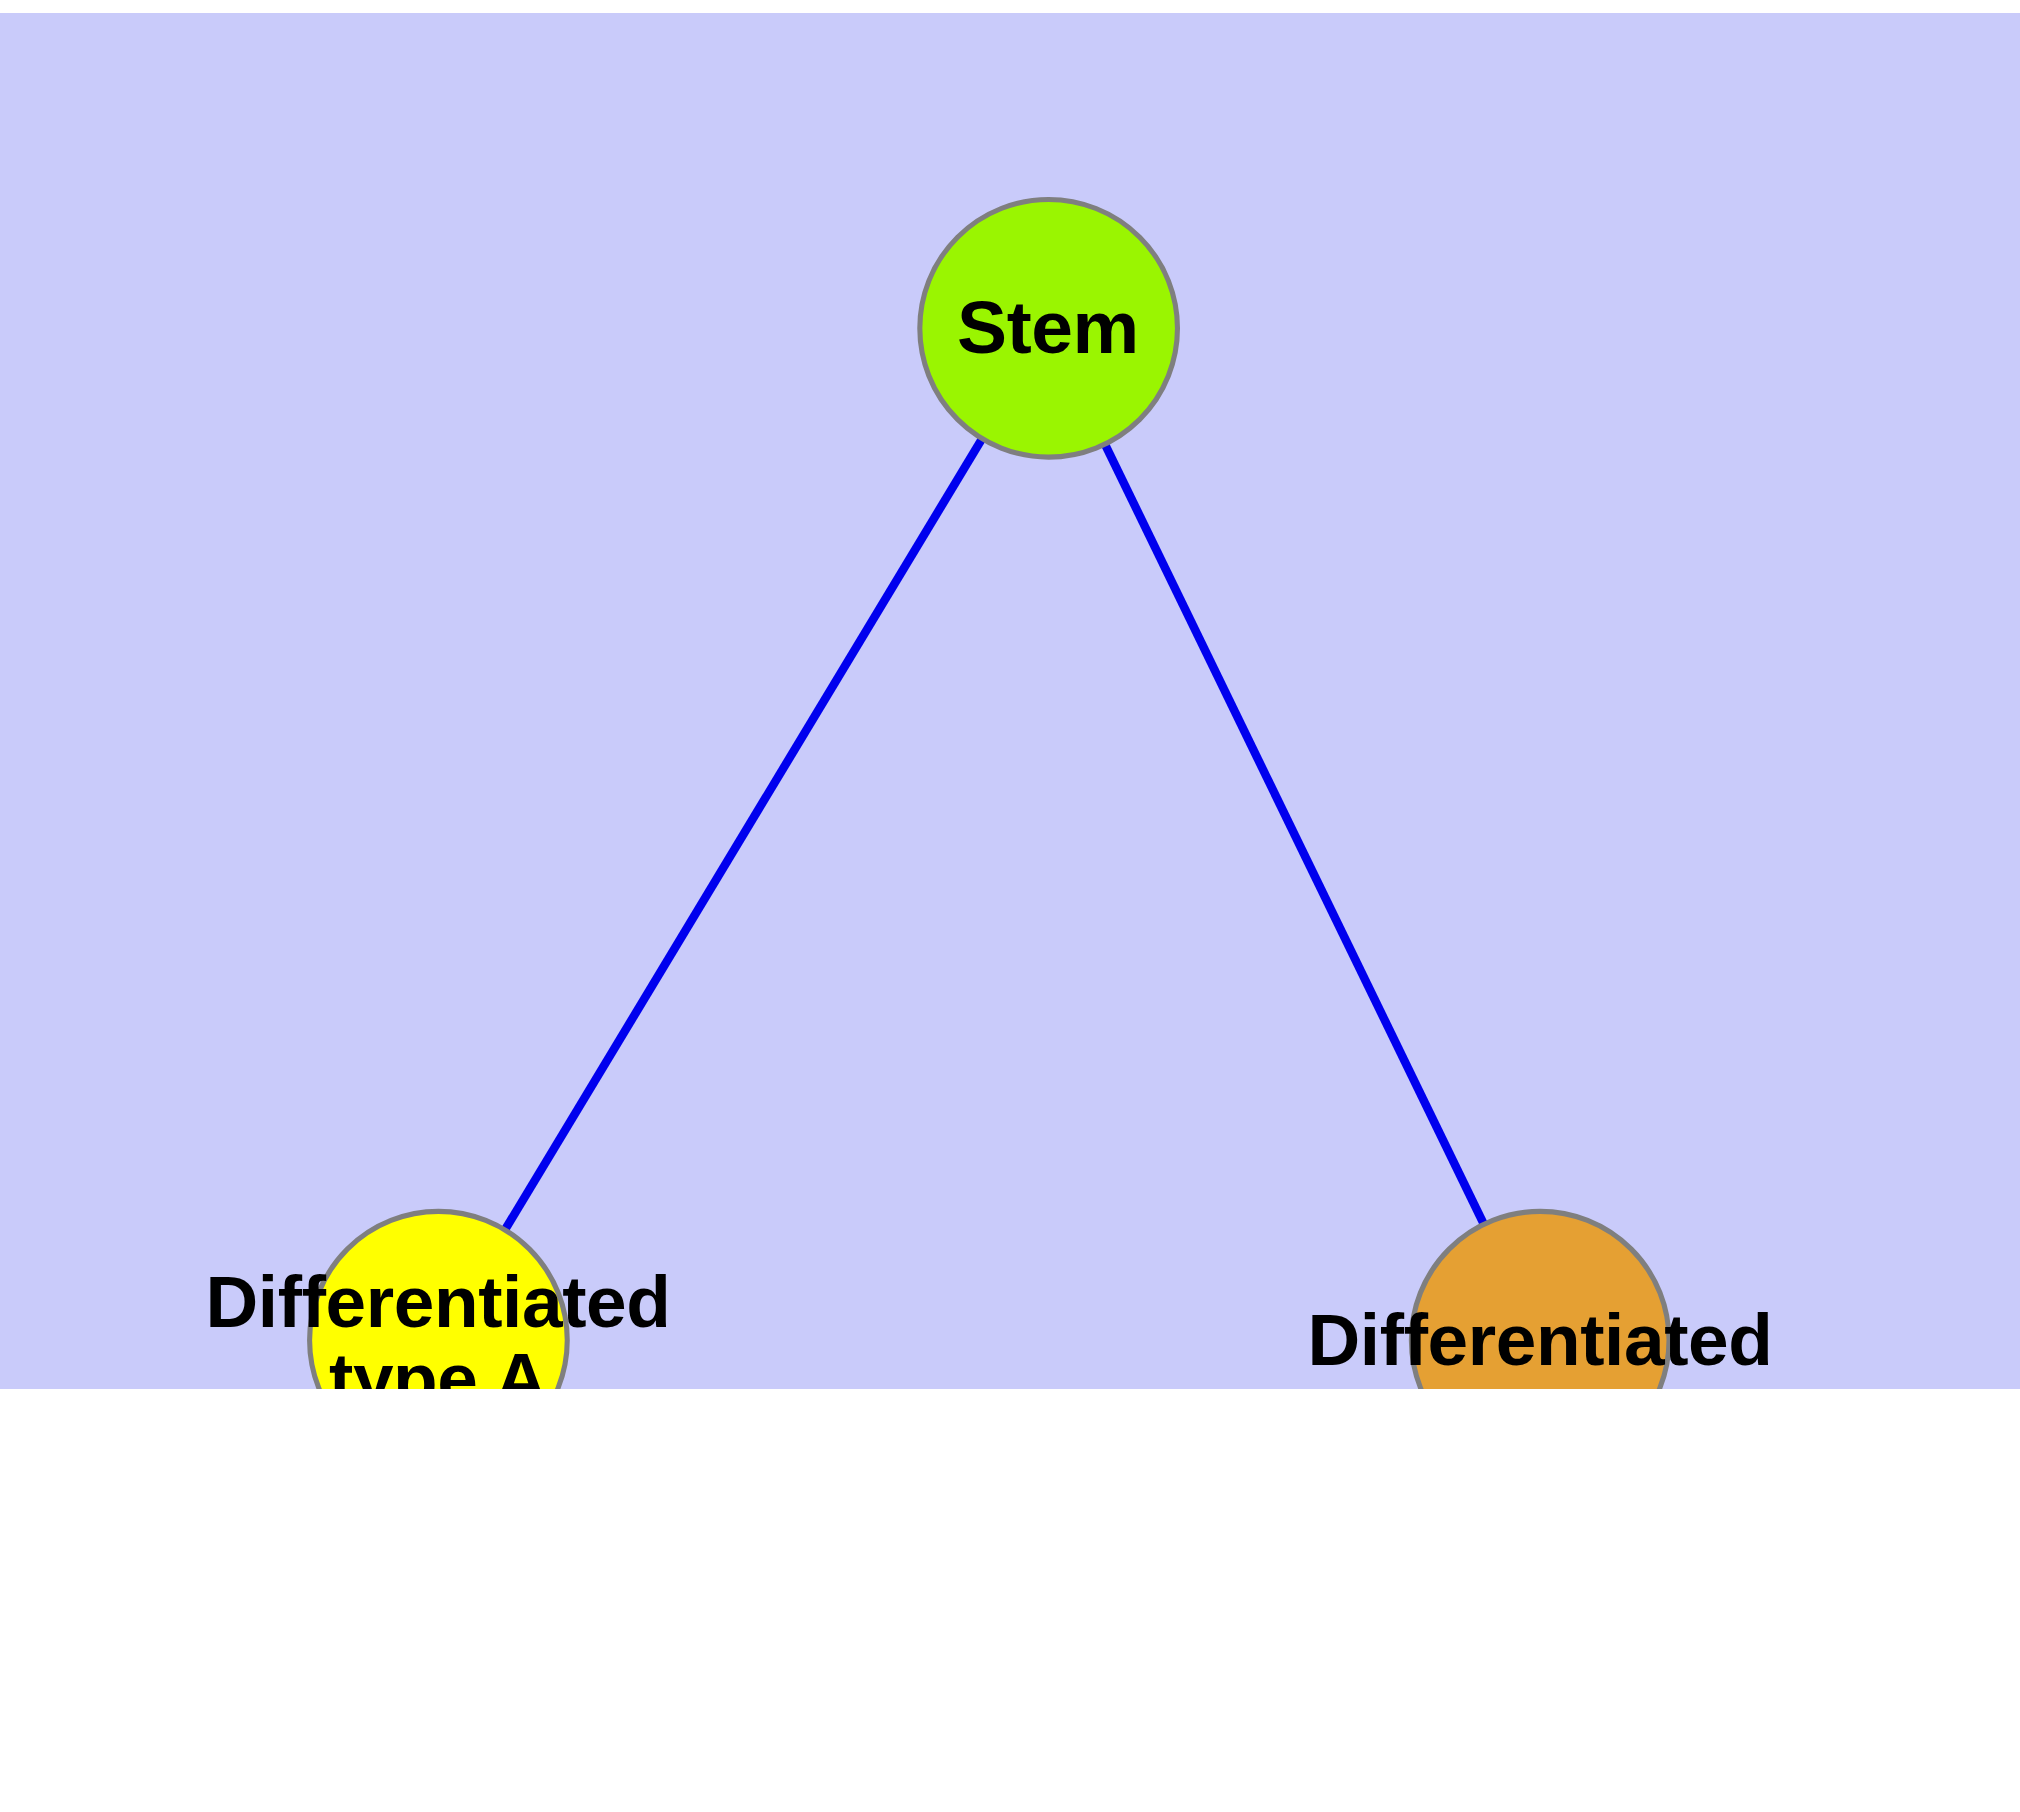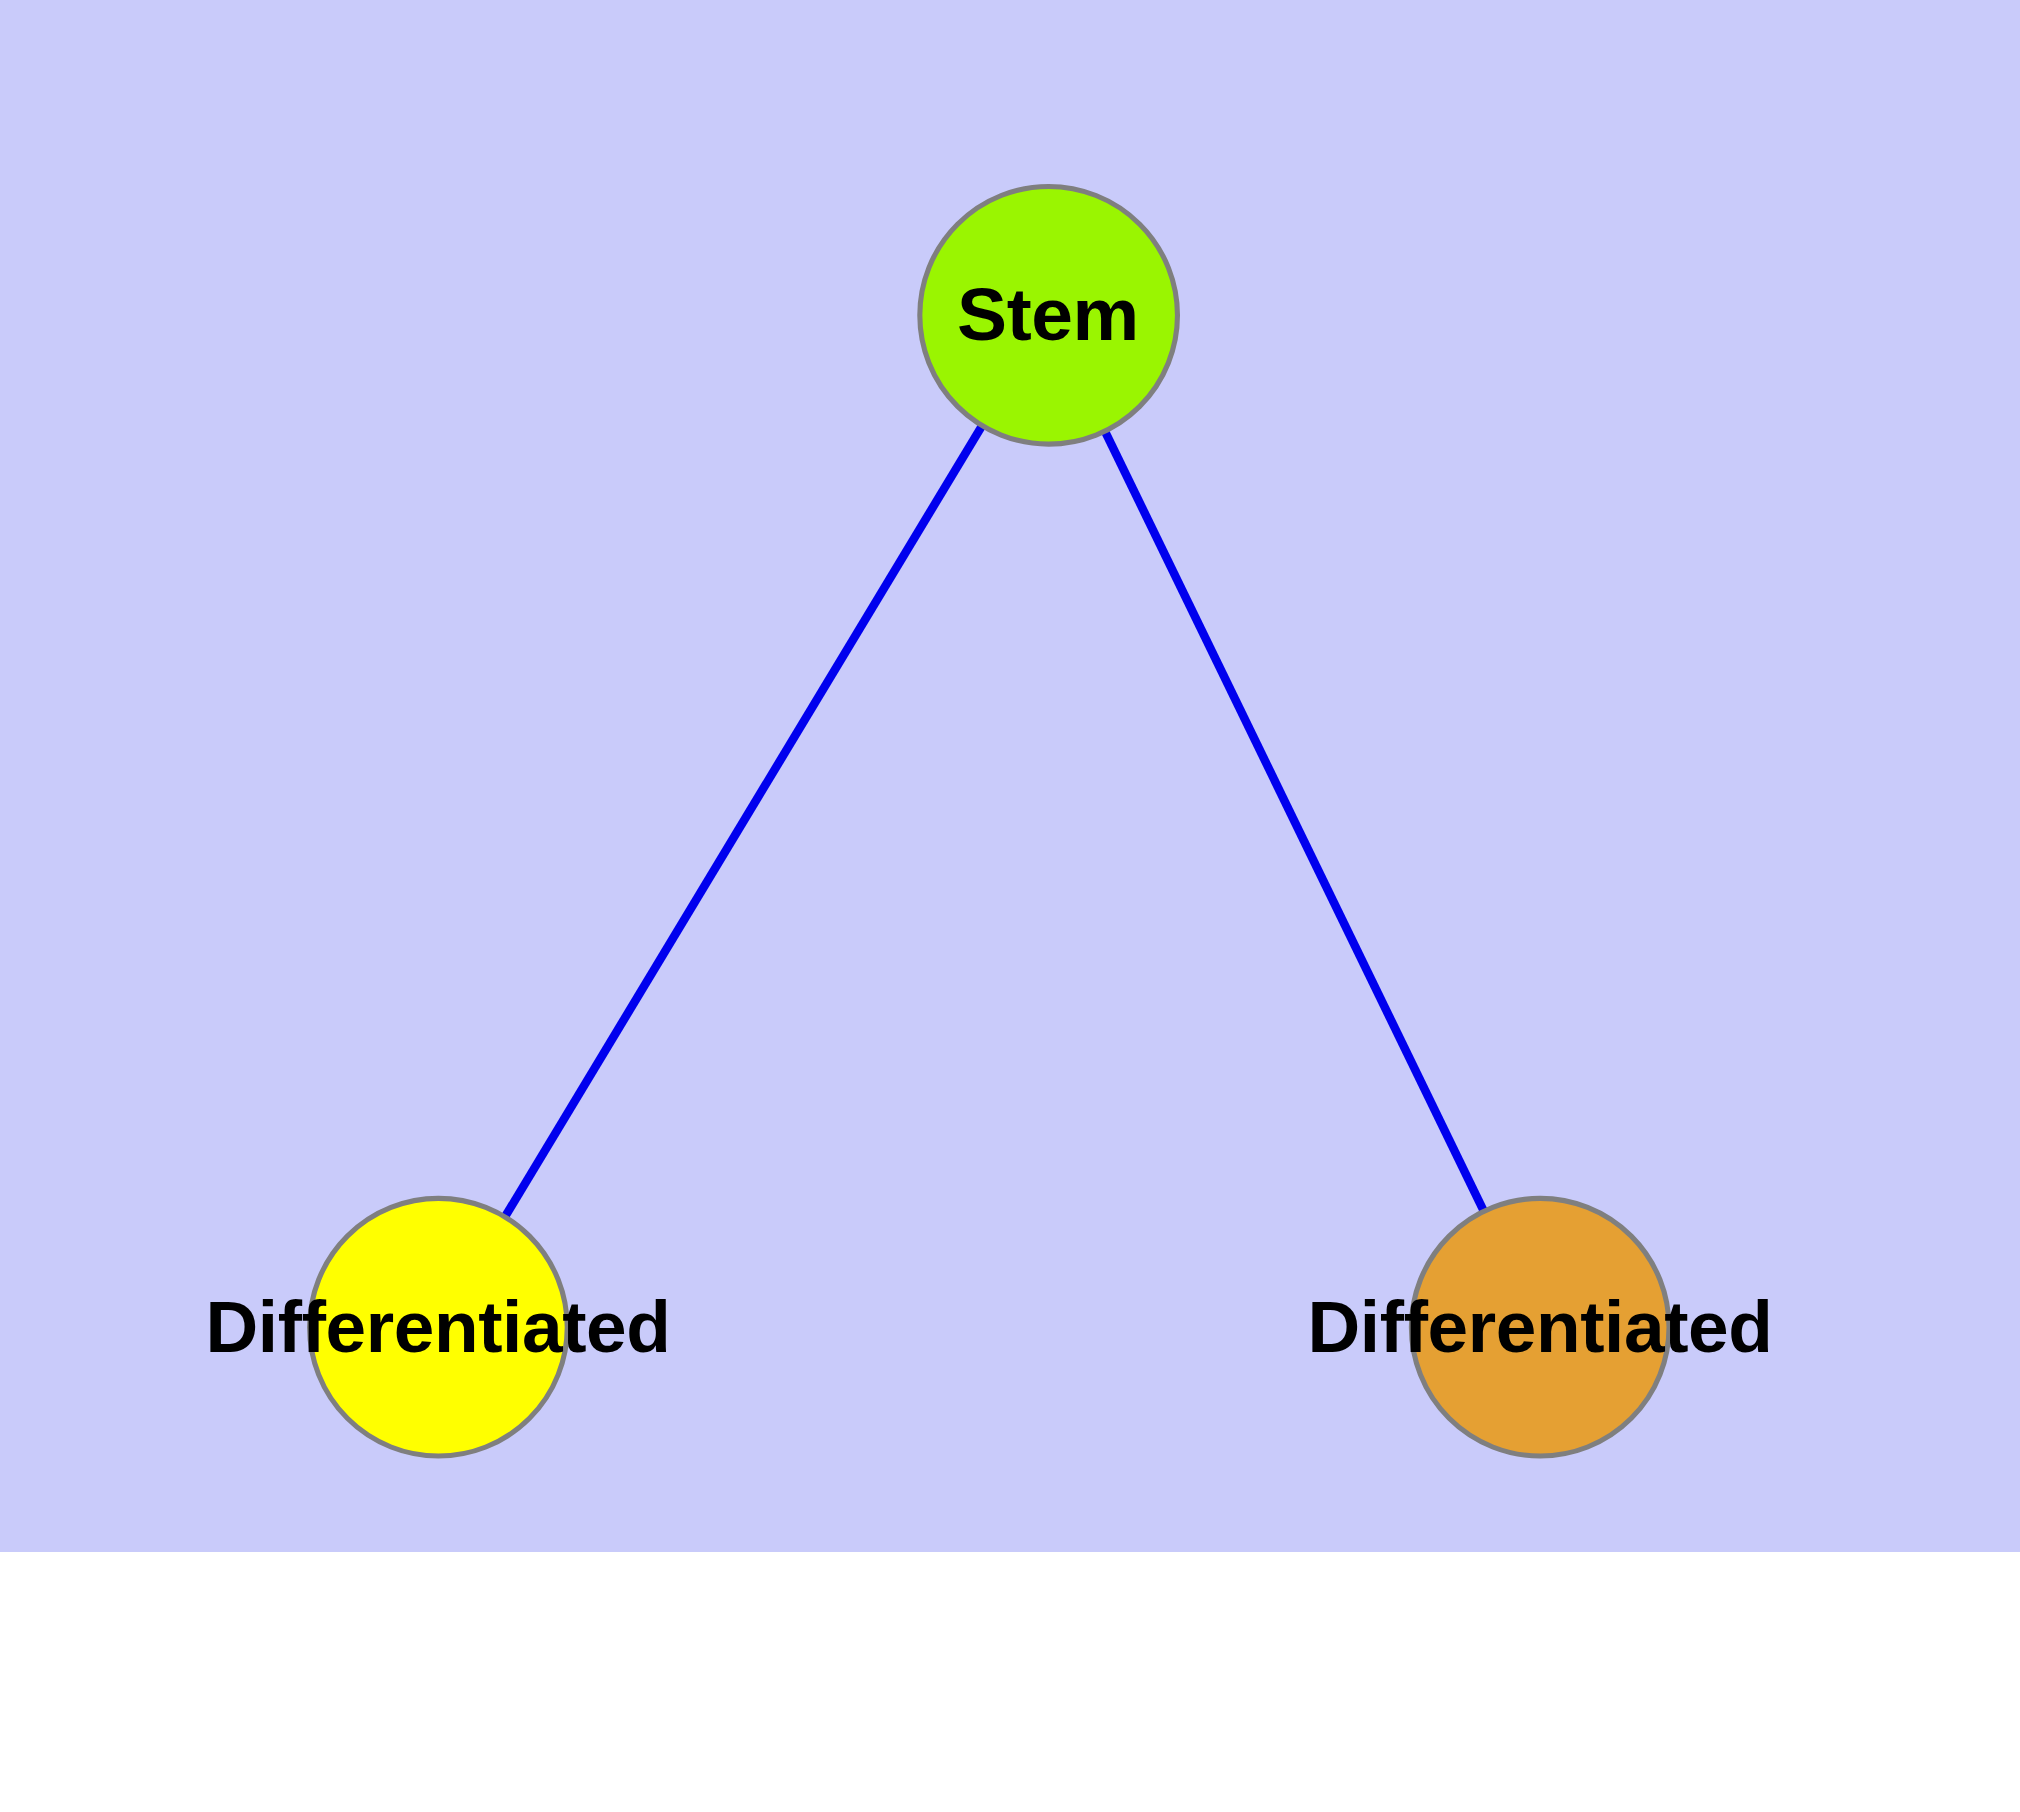--- a/index.html
+++ b/index.html
@@ -38,21 +38,21 @@
     letter-spacing: -0.4px;
     transform: translate(-50%, -50%);
     pointer-events: none;
     user-select: none;
   }
   .label-line { display: block; }
 </style>
 </head>
 <body>
 
-<div id="stage" style="width: 2021px; height: 1552px;">
+<div id="stage" style="width: 2021px; height: 1376px; margin-top: 13px;">
 
   <div id="canvas-bg" style="background: rgb(201, 203, 250);"></div>
 
   <svg id="graph-svg" viewBox="0 0 2384 2138" xmlns="http://www.w3.org/2000/svg">
     <g id="edge-layer">
       <line id="edge-stem-to-diff-a" x1="1237" y1="372" x2="517" y2="1566" stroke="#0000EE" stroke-width="10" stroke-linecap="butt"></line>
       <line id="edge-stem-to-diff-b" x1="1237" y1="372" x2="1817" y2="1566" stroke="#0000EE" stroke-width="10" stroke-linecap="butt"></line>
     </g>
     <g id="node-layer">
       <circle id="node-stem" cx="1237" cy="372" r="152" fill="#9AF501" stroke="#7F7F7F" stroke-width="6"></circle>
@@ -60,20 +60,21 @@
       <circle id="node-diff-b" cx="1817" cy="1566" r="152" fill="#E5A033" stroke="#7F7F7F" stroke-width="6"></circle>
     </g>
   </svg>
 
   <div class="node-label" id="label-stem" style="left: 1048px; top: 315px; font-size: 75px; color: rgb(0, 0, 0);">
     <span class="label-line">Stem</span>
   </div>
 
   <div class="node-label" id="label-diff-a" style="left: 438px; top: 1327px; font-size: 73px; color: rgb(0, 0, 0);">
     <span class="label-line">Differentiated</span>
+    <span class="label-line">type A</span>
   </div>
 
   <div class="node-label" id="label-diff-b" style="left: 1540px; top: 1327px; font-size: 73px; color: rgb(0, 0, 0);">
     <span class="label-line">Differentiated</span>
   </div>
 
 </div>
 
 
 </body></html>

